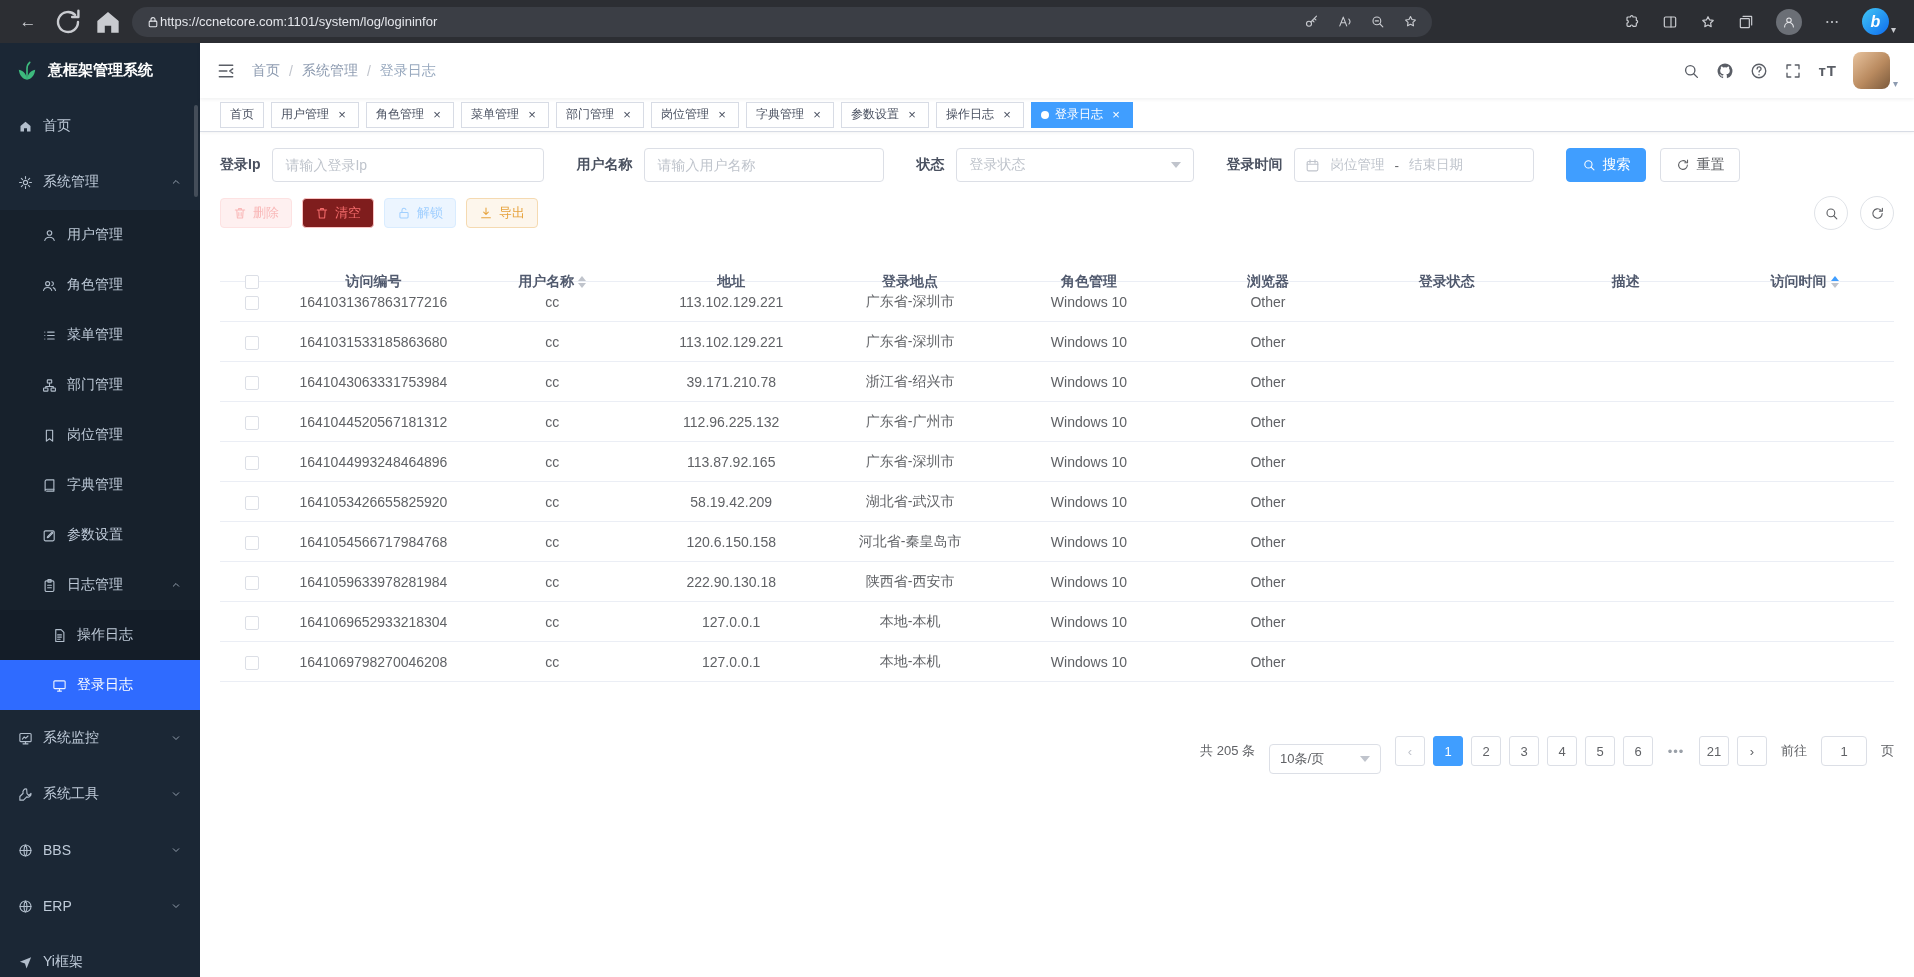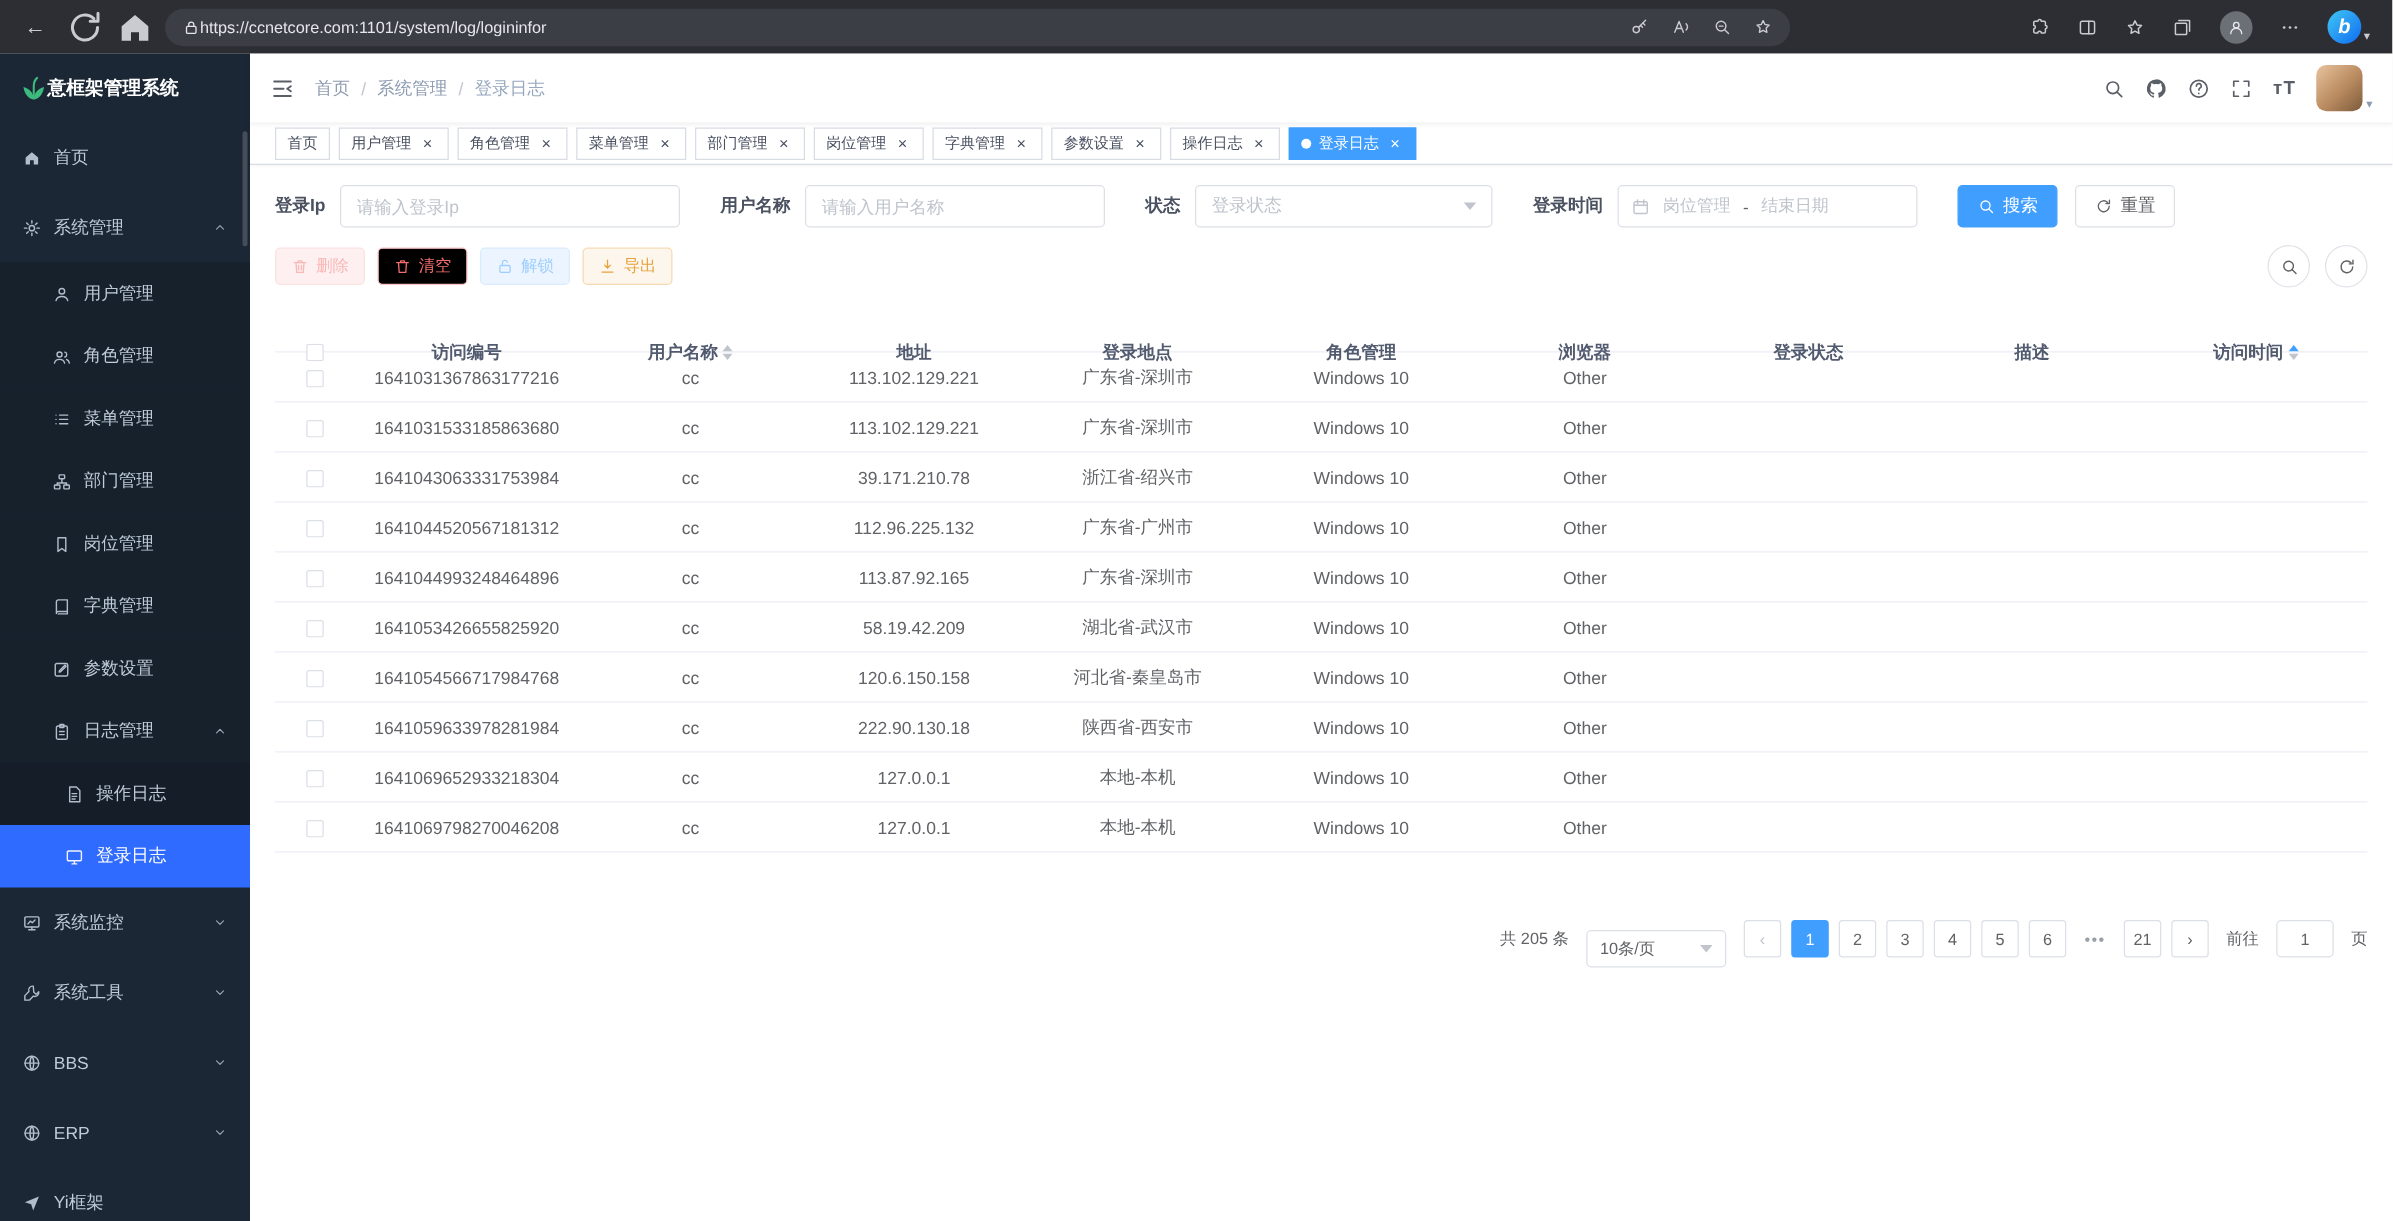--- a/index.html
+++ b/index.html
@@ -24,21 +24,21 @@
   .browser-right{margin-left:auto;display:flex;align-items:center;gap:22px;font-size:16px;padding-right:6px;}
   .profile-circle{width:26px;height:26px;border-radius:50%;background:#6b6f76;display:flex;align-items:center;justify-content:center;color:#e8e9ec;font-size:14px;}
   .bing-wrap{position:relative;display:flex;align-items:flex-end;gap:2px;}
   .bing-circle{width:27px;height:27px;border-radius:50%;background:linear-gradient(135deg,#41c7f4,#0e6cf0);
     color:#fff;font-weight:bold;font-style:italic;display:flex;align-items:center;justify-content:center;font-size:16px;}
   .bing-caret{font-size:10px;color:#c9cbd0;}
 
   
   .app{display:flex;height:934px;}
   .sidebar{width:200px;background:#1b2735;color:#bfcbd9;position:relative;overflow:hidden;flex:0 0 auto;}
-  .logo{height:55px;display:flex;align-items:center;padding:0 16px;color:#fff;font-weight:bold;font-size:15px;}
+  .logo{height:55px;display:flex;align-items:center;gap:10px;padding:0 16px;color:#fff;font-weight:bold;font-size:15px;}
   .logo .icon{font-size:22px;color:var(--logo-green);}
   .menu-item{display:flex;align-items:center;gap:10px;padding:0 18px;font-size:14px;cursor:pointer;white-space:nowrap;}
   .menu-item.level0{height:56px;}
   .menu-item.level1{height:50px;padding-left:42px;background:#17212c;}
   .menu-item.level2{height:50px;padding-left:52px;background:#141d28;}
   .menu-item.active{background:var(--sidebar-active);color:#fff;}
   .mi-icon{font-size:15px;opacity:.92;}
   .mi-chev{margin-left:auto;font-size:12px;opacity:.8;}
   .sidebar-scrollbar{position:absolute;right:2px;top:62px;width:4px;height:92px;border-radius:2px;background:rgba(255,255,255,.18);}
 
@@ -83,21 +83,21 @@
     gap:10px;padding:0 10px;color:#bfc4cc;background:#fff;cursor:pointer;font-size:13.5px;}
   .date-range .icon{color:#c0c4cc;font-size:15px;}
   .btn{height:34px;padding:0 15px;border-radius:4px;border:1px solid #dcdfe6;background:#fff;color:#606266;font-size:14px;
     display:inline-flex;align-items:center;gap:6px;cursor:pointer;font-family:inherit;white-space:nowrap;}
   .btn .icon{font-size:14px;}
   .btn-primary{background:var(--accent);border-color:var(--accent);color:#fff;} .ml14{margin-left:14px;}
 
   .toolbar{display:flex;align-items:center;gap:10px;margin-bottom:12px;}
   .toolbar .btn{height:30px;padding:0 12px;font-size:13px;}
   .btn-danger-disabled{background:#fef0f0;border-color:#fde2e2;color:#f9b8b8;cursor:not-allowed;}
-  .btn-danger-plain{background:#000000;border-color:#fbc4c4;color:var(--danger);}
+  .btn-danger-plain{background:#7f1d1d;border-color:#fbc4c4;color:var(--danger);}
   .btn-primary-plain-disabled{background:#ecf5ff;border-color:#d9ecff;color:#a0cfff;cursor:not-allowed;}
   .btn-warning-plain{background:#fdf6ec;border-color:#f5dab1;color:var(--warning);}
   .toolbar-right{margin-left:auto;display:flex;align-items:center;gap:12px;}
   .circle-btn{width:34px;height:34px;border-radius:50%;border:1px solid #e0e3e8;background:#fff;color:#606266;
     display:flex;align-items:center;justify-content:center;font-size:15px;cursor:pointer;}
 
   
   .grid-row{display:grid;grid-template-columns:64px repeat(9,minmax(0,1fr));align-items:center;}
   .thead{height:40px;border-bottom:1px solid #ebeef5;color:#515a6e;font-weight:bold;}
   .tr{height:40px;border-bottom:1px solid #ebeef5;}

